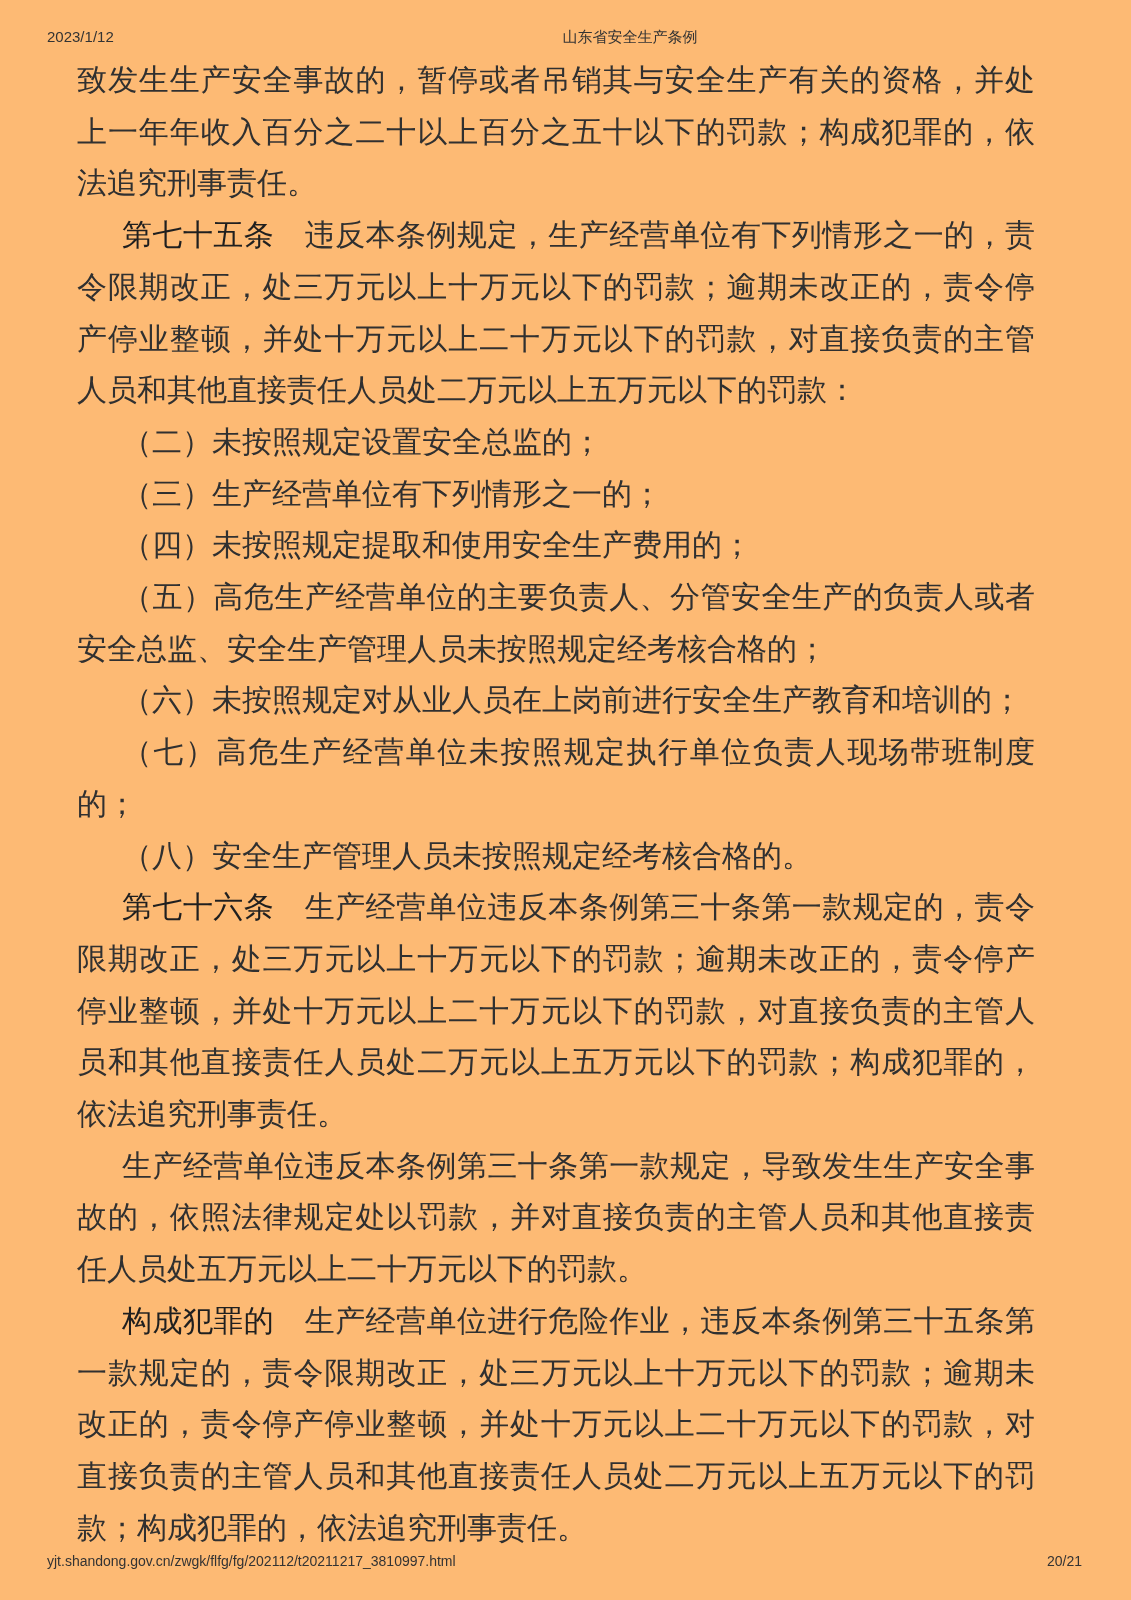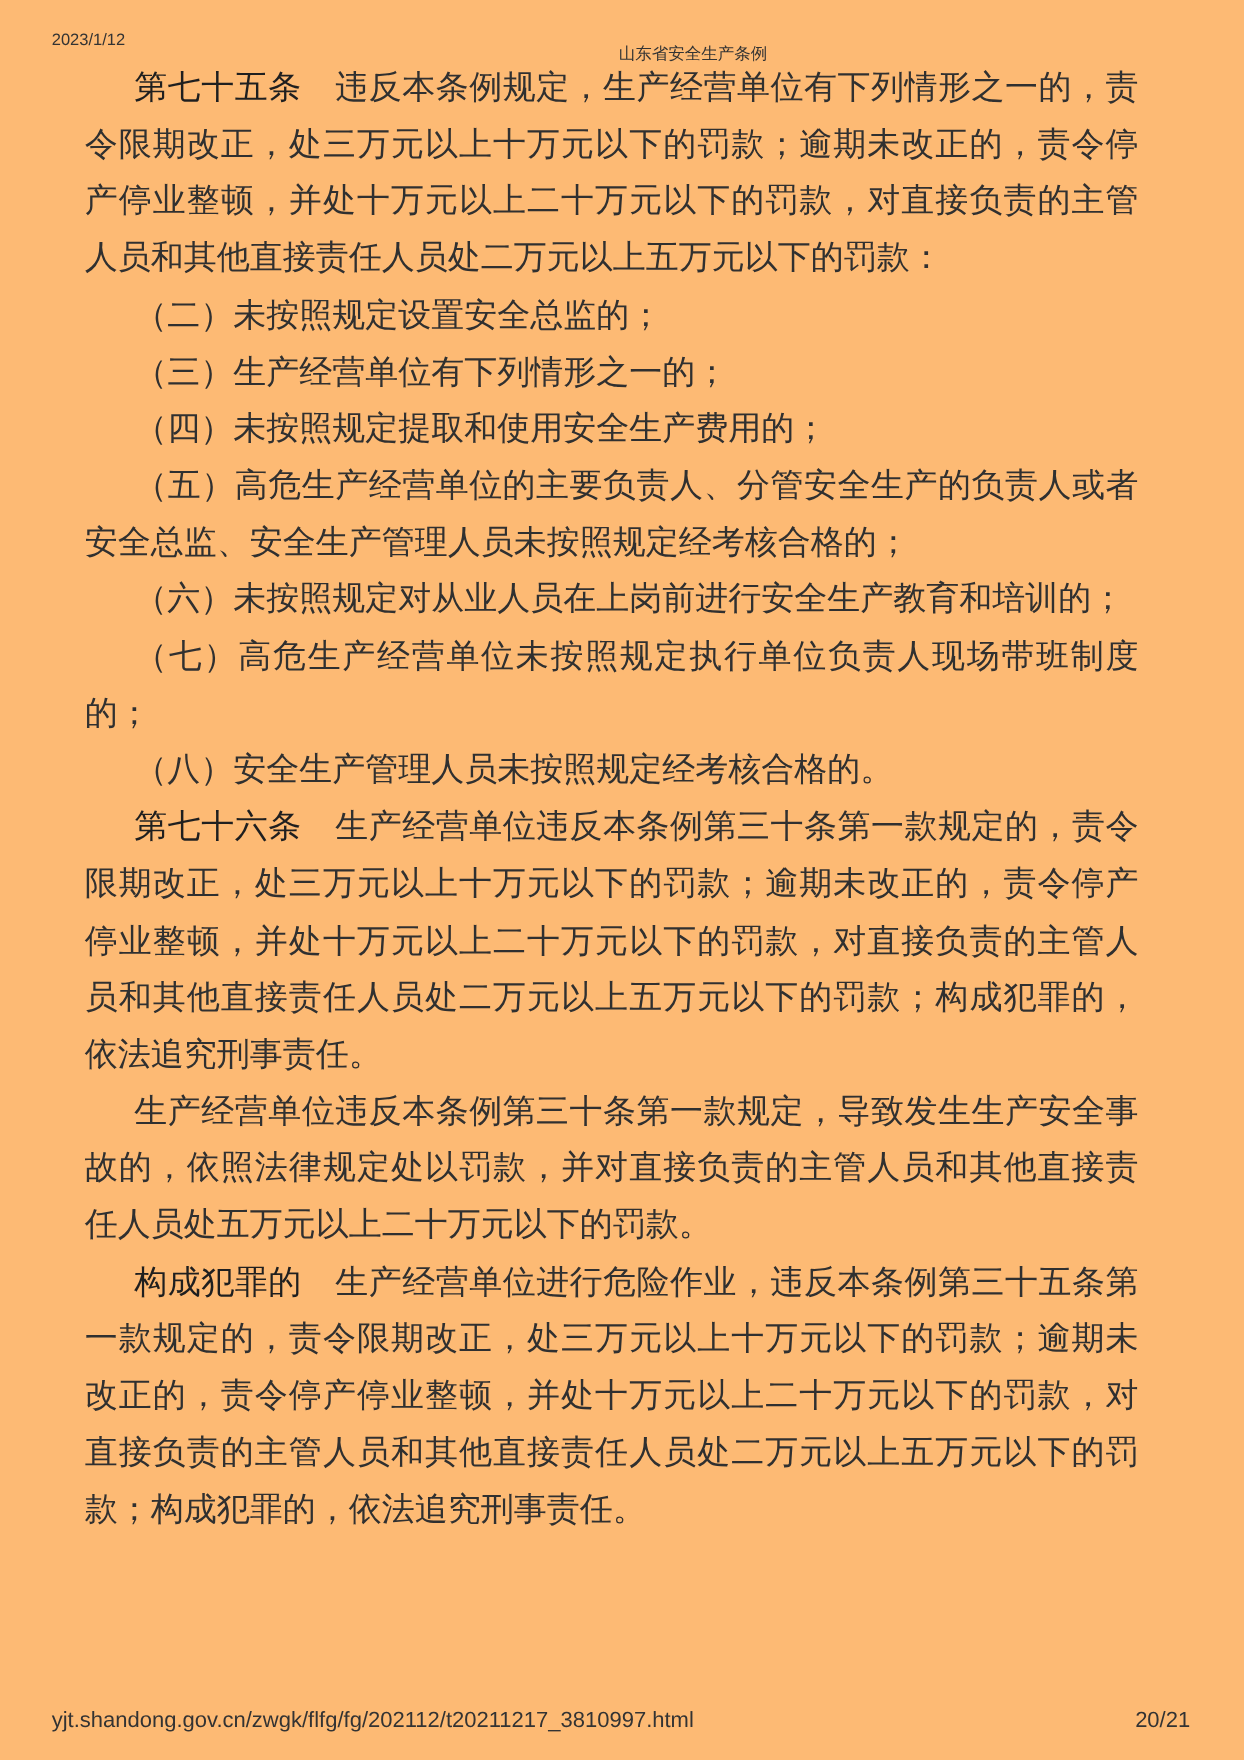--- a/index.html
+++ b/index.html
@@ -27,21 +27,21 @@
     color: #333333;
   }
   .header-date {
     position: absolute;
     left: 0;
     top: 0;
   }
   .header-title {
     position: absolute;
     left: 583px; 
-    top: 12px;
+    top: 0;
     transform: translateX(-50%);
     white-space: nowrap;
   }
   
   .doc-body {
     position: absolute;
     top: 54px;
     left: 77px;
     width: 958px;
     font-size: 30px;
@@ -61,21 +61,21 @@
     color: #1f1f1f;
   }
   
   .print-footer {
     position: absolute;
     left: 47px;
     right: 49px;
     top: 1553px;
     height: 22px;
     font-family: "Liberation Sans", "DejaVu Sans", sans-serif;
-    font-size: 20px;
+    font-size: 14px;
     color: #333333;
   }
   .footer-url {
     position: absolute;
     left: 0;
     top: 0;
   }
   .footer-page {
     position: absolute;
     right: 0;
@@ -86,20 +86,21 @@
 <body>
 
 <div class="page">
 
   <div class="print-header">
     <span class="header-date">2023/1/12</span>
     <span class="header-title">山东省安全生产条例</span>
   </div>
 
   <div class="doc-body">
+      <p>致发生生产安全事故的，暂停或者吊销其与安全生产有关的资格，并处上一年年收入百分之二十以上百分之五十以下的罚款；构成犯罪的，依法追究刑事责任。</p>
       <p class="indent"><strong>第七十五条</strong>　违反本条例规定，生产经营单位有下列情形之一的，责令限期改正，处三万元以上十万元以下的罚款；逾期未改正的，责令停产停业整顿，并处十万元以上二十万元以下的罚款，对直接负责的主管人员和其他直接责任人员处二万元以上五万元以下的罚款：</p>
       <p class="indent">（二）未按照规定设置安全总监的；</p>
       <p class="indent">（三）生产经营单位有下列情形之一的；</p>
       <p class="indent">（四）未按照规定提取和使用安全生产费用的；</p>
       <p class="indent">（五）高危生产经营单位的主要负责人、分管安全生产的负责人或者安全总监、安全生产管理人员未按照规定经考核合格的；</p>
       <p class="indent">（六）未按照规定对从业人员在上岗前进行安全生产教育和培训的；</p>
       <p class="indent">（七）高危生产经营单位未按照规定执行单位负责人现场带班制度的；</p>
       <p class="indent">（八）安全生产管理人员未按照规定经考核合格的。</p>
       <p class="indent"><strong>第七十六条</strong>　生产经营单位违反本条例第三十条第一款规定的，责令限期改正，处三万元以上十万元以下的罚款；逾期未改正的，责令停产停业整顿，并处十万元以上二十万元以下的罚款，对直接负责的主管人员和其他直接责任人员处二万元以上五万元以下的罚款；构成犯罪的，依法追究刑事责任。</p>
       <p class="indent">生产经营单位违反本条例第三十条第一款规定，导致发生生产安全事故的，依照法律规定处以罚款，并对直接负责的主管人员和其他直接责任人员处五万元以上二十万元以下的罚款。</p>

